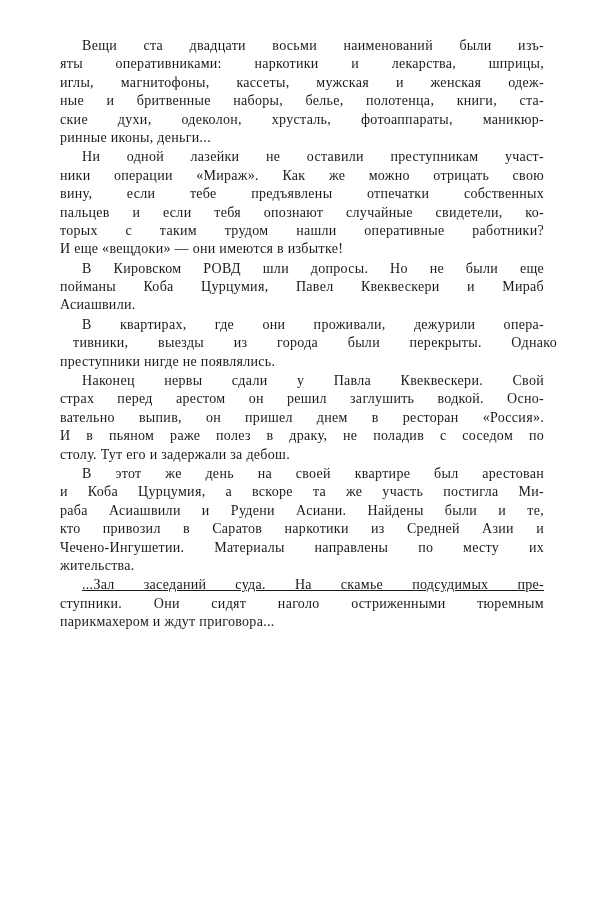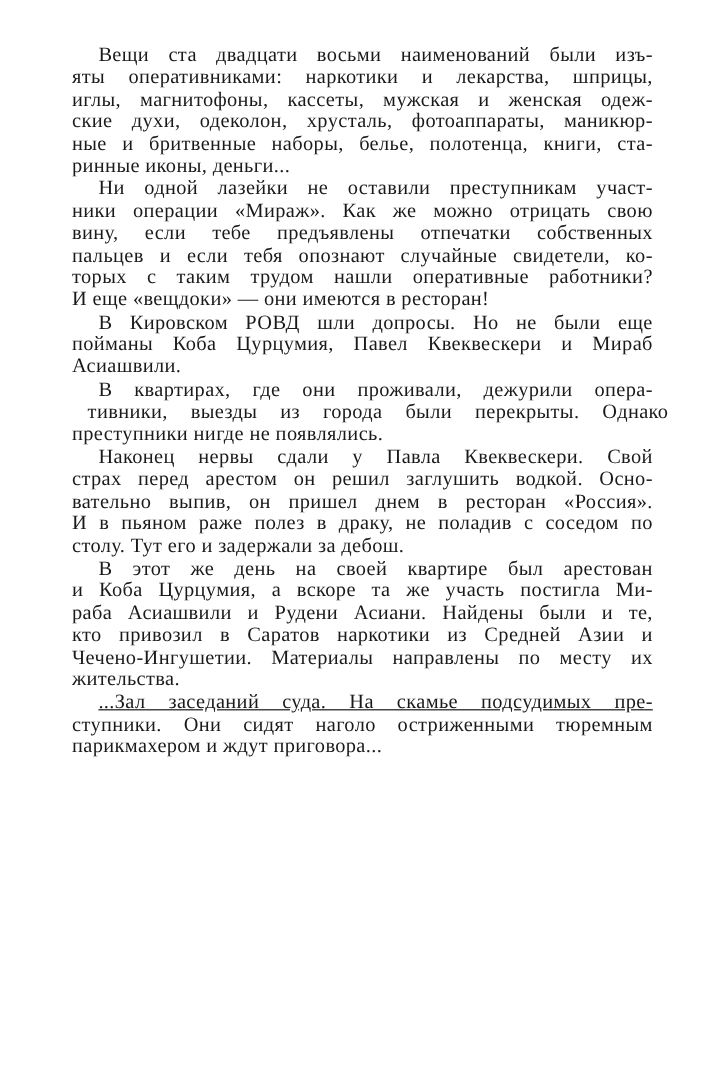--- a/index.html
+++ b/index.html
@@ -5,50 +5,50 @@
   html, body { margin: 0; padding: 0; }
   body {
     width: 600px; height: 903px; background: #ffffff; position: relative; overflow: hidden;
     font-family: "Liberation Serif", "DejaVu Serif", serif;
     color: #1a1a1a;
   }
   .page { position: absolute; left: 60px; top: 37px; width: 484px; }
   .para { margin: 0; }
   .line {
     display: block; height: 18.4px; line-height: 18.4px;
-    font-size: 17px; letter-spacing: 0.3px;
+    font-size: 14px; letter-spacing: 0.3px;
     text-align: justify; text-align-last: justify;
     white-space: nowrap; overflow: visible;
   }
   .line.last { text-align-last: left; }
   .line.indent { padding-left: 22px; }
   .gap { height: 1px; }
 </style>
 </head>
 <body>
 
 <div class="page">
 
   <div class="para">
     <span class="line indent" style="white-space: normal; width: 100%; box-sizing: border-box;">Вещи ста двадцати восьми наименований были изъ-</span>
     <span class="line" style="white-space: normal; width: 100%; box-sizing: border-box;">яты оперативниками: наркотики и лекарства, шприцы,</span>
     <span class="line" style="white-space: normal; width: 100%; box-sizing: border-box;">иглы, магнитофоны, кассеты, мужская и женская одеж-</span>
+    <span class="line" style="white-space: normal; width: 100%; box-sizing: border-box;">ные и бритвенные наборы, белье, полотенца, книги, ста-</span>
     <span class="line" style="white-space: normal; width: 100%; box-sizing: border-box;">ские духи, одеколон, хрусталь, фотоаппараты, маникюр-</span>
-    <span class="line" style="white-space: normal; width: 100%; box-sizing: border-box;">ные и бритвенные наборы, белье, полотенца, книги, ста-</span>
     <span class="line last" style="white-space: normal; width: 100%; box-sizing: border-box;">ринные иконы, деньги...</span>
   </div>
   <div class="gap"></div>
 
   <div class="para">
     <span class="line indent" style="white-space: normal; width: 100%; box-sizing: border-box;">Ни одной лазейки не оставили преступникам участ-</span>
     <span class="line" style="white-space: normal; width: 100%; box-sizing: border-box;">ники операции «Мираж». Как же можно отрицать свою</span>
     <span class="line" style="white-space: normal; width: 100%; box-sizing: border-box;">вину, если тебе предъявлены отпечатки  собственных</span>
     <span class="line" style="white-space: normal; width: 100%; box-sizing: border-box;">пальцев и если тебя опознают случайные свидетели, ко-</span>
     <span class="line" style="white-space: normal; width: 100%; box-sizing: border-box;">торых с таким трудом нашли оперативные работники?</span>
-    <span class="line last" style="white-space: normal; width: 100%; box-sizing: border-box;">И еще «вещдоки» — они имеются в ресторан!</span>
+    <span class="line last" style="white-space: normal; width: 100%; box-sizing: border-box;">И еще «вещдоки» — они имеются в избытке!</span>
   </div>
   <div class="gap"></div>
 
   <div class="para">
     <span class="line indent" style="white-space: normal; width: 100%; box-sizing: border-box;">В Кировском РОВД шли допросы. Но не были еще</span>
     <span class="line" style="white-space: normal; width: 100%; box-sizing: border-box;">пойманы Коба Цурцумия, Павел Квеквескери и Мираб</span>
     <span class="line last" style="white-space: normal; width: 100%; box-sizing: border-box;">Асиашвили.</span>
   </div>
   <div class="gap"></div>
 

